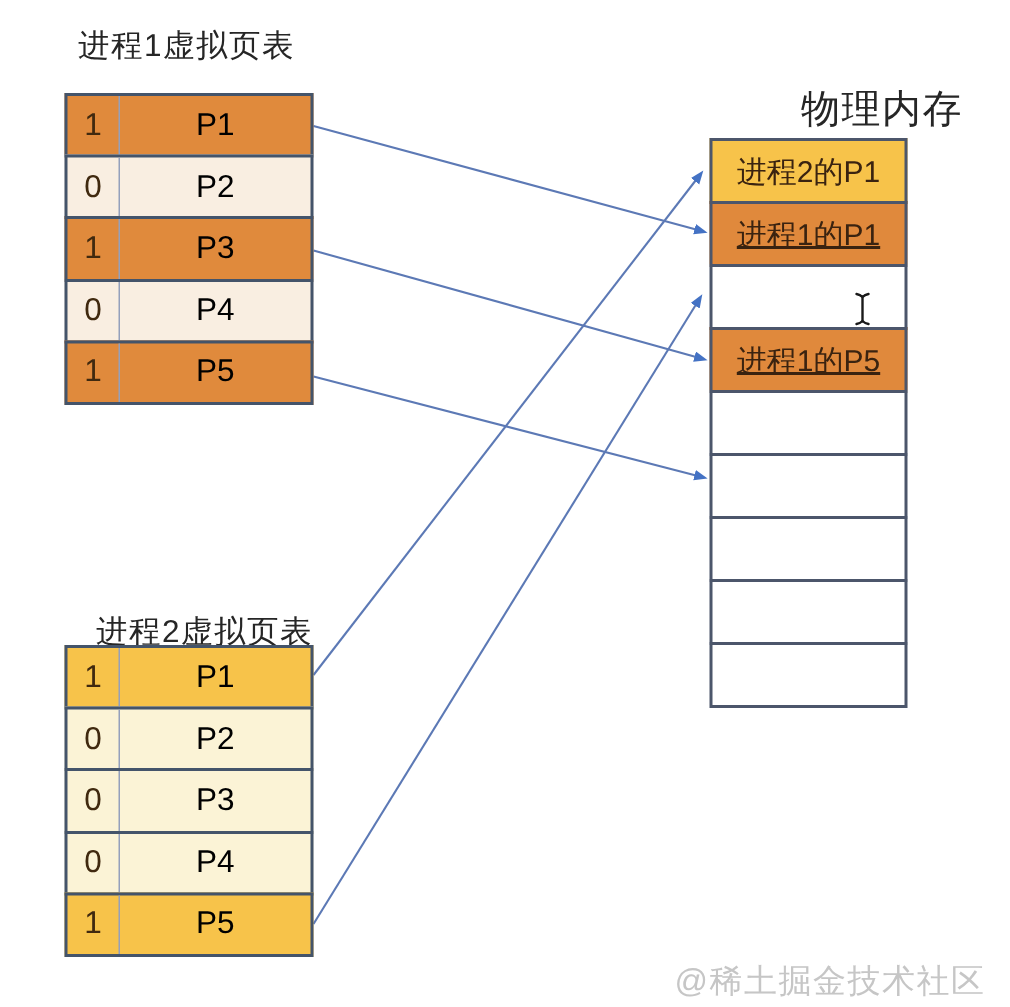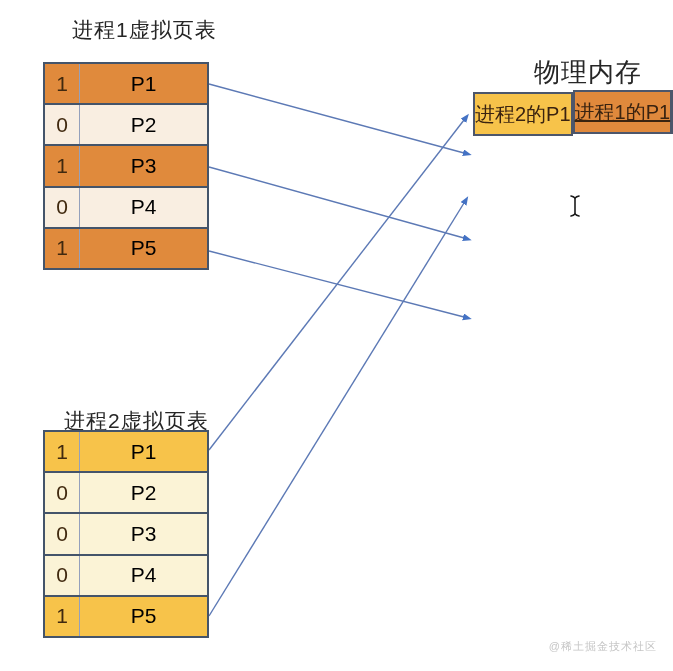--- a/index.html
+++ b/index.html
@@ -11,21 +11,21 @@
     font-family:"Liberation Sans","DejaVu Sans",sans-serif;
   }
   
   .vtitle{
     position:absolute;
     font-size:21px;
     color:#262626;
     letter-spacing:1px;
     white-space:nowrap;
   }
-  .vtitle.t1{left:72px;top:16px;}
+  .vtitle.t1{left:52px;top:16px;}
   .vtitle.t2{left:64px;top:407px;}
   .ptitle{
     position:absolute;
     left:487px;top:55px;
     font-size:26px;
     color:#262626;
     letter-spacing:1px;
     white-space:nowrap;
     margin-left:47px;
   }
@@ -67,21 +67,21 @@
   .p1 .vrow.valid{background:#E08A3C;}
   .p1 .vrow.invalid{background:#F9EEE1;}
   .p2 .vrow.valid{background:#F7C34A;}
   .p2 .vrow.invalid{background:#FBF3D6;}
   
   .pmem{
     position:absolute;
     left:473px;top:92px;
     width:132px;
     display:flex;
-    flex-direction:row;
+    flex-direction:column;
     z-index:2;
   }
   .pcell{
     box-sizing:border-box;
     height:44px;
     margin-top:-2px;
     border:2px solid #4C566B;
     display:flex;align-items:center;justify-content:center;
     font-size:20px;
     color:#3A2310;
@@ -99,21 +99,21 @@
   
   .cursor{
     position:absolute;
     left:567px;top:193px;
     z-index:3;
   }
   
   .watermark{
     position:absolute;
     right:16px;top:639px;
-    font-size:11px;
+    font-size:22px;
     color:#C6C6C6;
     letter-spacing:1px;
     white-space:nowrap;
   }
 </style>
 </head>
 <body>
 
 <div class="canvas">
 
@@ -179,20 +179,21 @@
       <div class="page">P5</div>
     </div>
   </div>
 
   <div class="ptitle">物理内存</div>
 
   <div class="pmem">
     <div class="pcell yellow">进程2的P1</div>
     <div class="pcell orange">进程1的P1</div>
     <div class="pcell"></div>
+    <div class="pcell orange">进程1的P5</div>
     <div class="pcell"></div>
     <div class="pcell"></div>
     <div class="pcell"></div>
     <div class="pcell"></div>
     <div class="pcell"></div>
   </div>
 
   <svg class="cursor" width="16" height="26" viewBox="0 0 16 26">
     <g stroke="#1a1a1a" stroke-width="1.6" fill="none" stroke-linecap="round">
       <path d="M4,3 Q6.5,3.5 8,5 Q9.5,3.5 12,3"></path>

